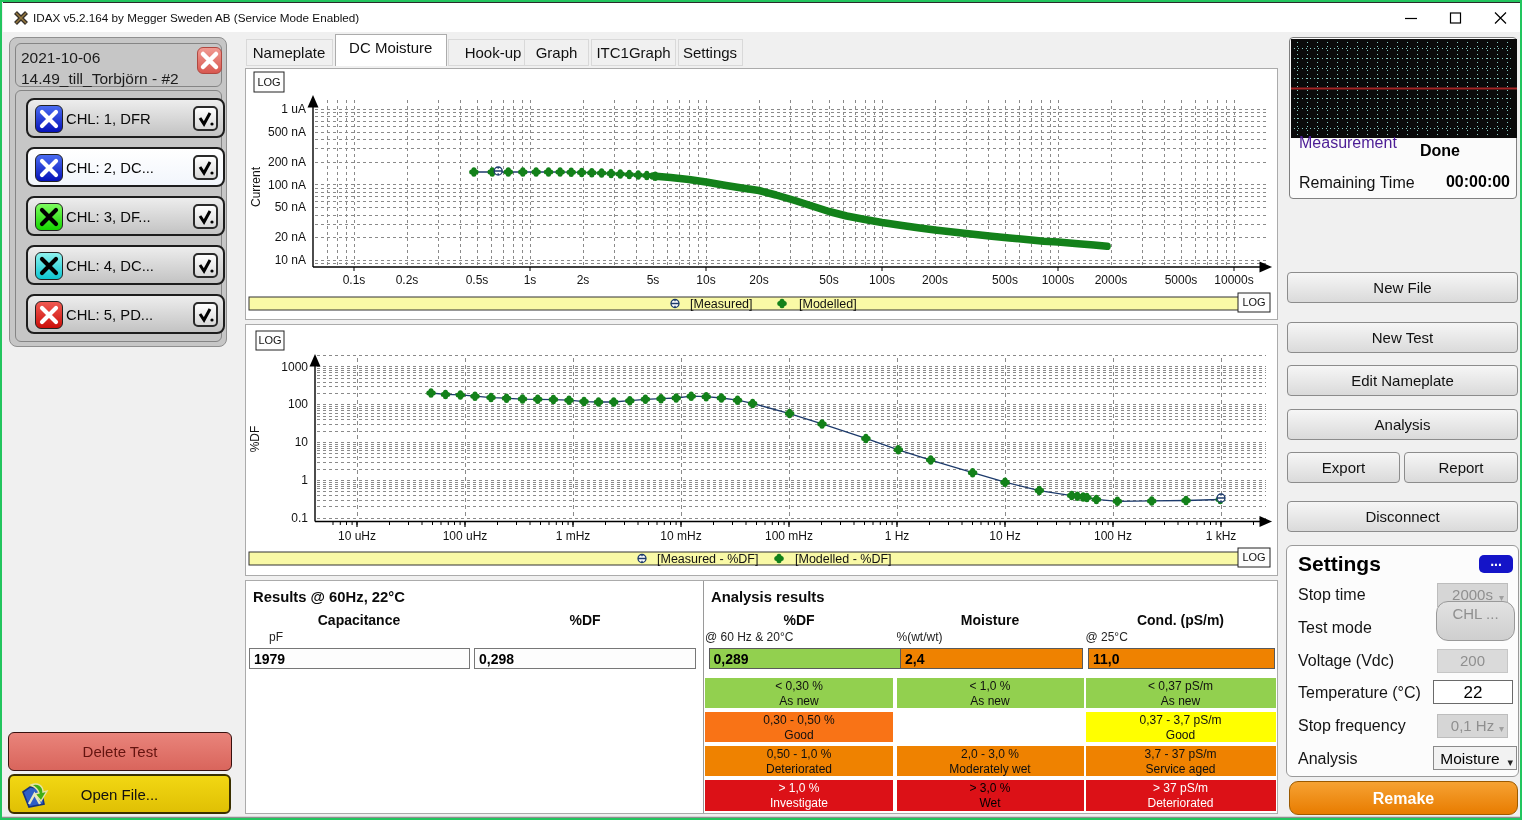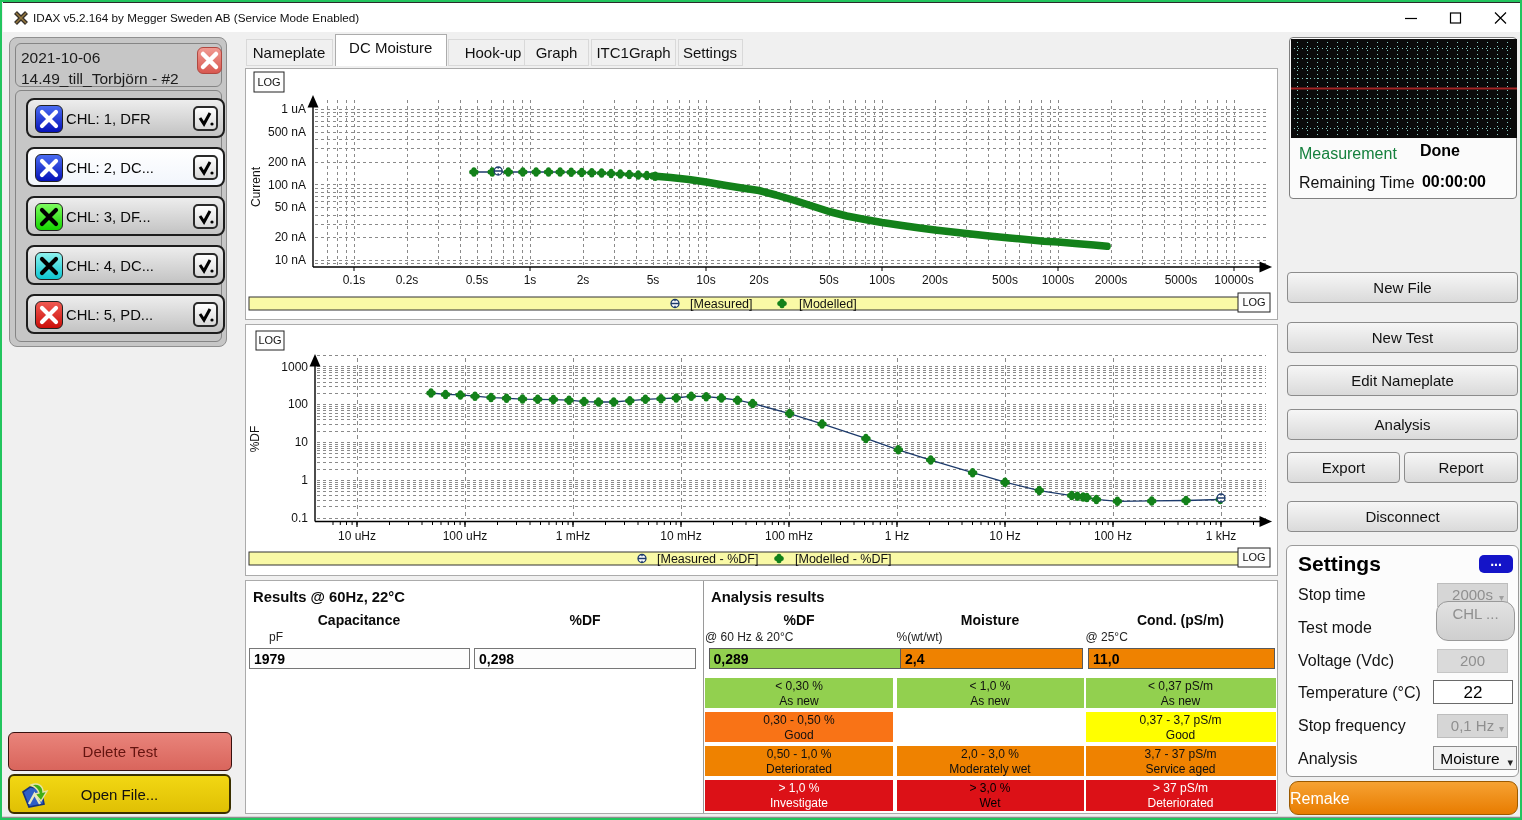--- a/index.html
+++ b/index.html
@@ -39,21 +39,21 @@
 #measbox{position:absolute;left:1287px;top:35px;width:228px;height:162px;background:#fbfbfb;
   border:1px solid #7f7f7f;border-radius:4px}
 .rbtn{position:absolute;left:1285px;width:231px;height:31px;border:1px solid #8c8c8c;border-radius:4px;
   background:linear-gradient(#f6f6f6,#dadada);font-size:15px;color:#111;text-align:center}
 #settings{position:absolute;left:1284px;top:543px;width:233px;height:232px;background:#fcfcfc;
   border:1px solid #9a9a9a;border-radius:6px}
 .slab{position:absolute;left:11px;font-size:16px;color:#141414}
 .sctl{position:absolute;left:149px;width:72px;height:24px;font-size:15px;color:#8f8f8f;text-align:center}
 .gctl{background:#d6d6d6;border:1px solid #bdbdbd}
 #remake{position:absolute;left:1287px;top:779px;width:229px;height:34px;border:1px solid #9b5a00;border-radius:9px;
-  background:linear-gradient(#f6a233,#e87c00);color:#fff;font-weight:normal;font-size:16px;line-height:33px}
+  background:linear-gradient(#f6a233,#e87c00);color:#fff;font-weight:bold;font-size:16px;text-align:center;line-height:33px}
 
 .rhead{font-weight:bold;font-size:14.8px;color:#0a0a0a}
 .colh{position:absolute;font-weight:bold;font-size:14px;color:#0a0a0a;text-align:center}
 .colsub{position:absolute;font-size:12px;color:#222;text-align:left}
 .rin{position:absolute;height:21px;border:1px solid #777;background:#fdfdfd;font-weight:bold;font-size:14px;
   padding-left:4px;line-height:20px;color:#000}
 .vbox{position:absolute;height:21px;border:1px solid #5a5a5a;font-weight:bold;font-size:14px;
   padding-left:4px;line-height:20px;color:#000}
 .range{position:absolute;font-size:12px;text-align:center;line-height:14.5px;padding-top:1px;color:#101010}
 #botband{position:absolute;left:0;top:814px;width:1522px;height:6px;background:#8f8f8f;border-top:1px solid #d6d6d6}
@@ -348,24 +348,24 @@
         <path d="M13 6c7-3 12 1 12 7l4-1-6 10-6-7 4-1c-1-4-4-6-8-8z" fill="#3fae14" stroke="#e4e4a8" stroke-width="1.4"></path>
         <path d="M11 25l5.5-10 5.5 10" fill="none" stroke="#e8e8c0" stroke-width="2.4"></path>
       </svg>Open File...</div>
     <div id="measbox">
       <svg style="position:absolute;left:1px;top:1px" width="226" height="99">
         <rect width="226" height="99" fill="#0a0a0a"></rect>
         <path d="M6.5 3V96M16.5 3V96M26.5 3V96M36.5 3V96M46.5 3V96M56.5 3V96M66.5 3V96M76.5 3V96M86.5 3V96M96.5 3V96M106.5 3V96M116.5 3V96M126.5 3V96M136.5 3V96M146.5 3V96M156.5 3V96M166.5 3V96M176.5 3V96M186.5 3V96M196.5 3V96M206.5 3V96M216.5 3V96" stroke="#86c8c0" stroke-width="1" stroke-dasharray="1,3" fill="none" shape-rendering="crispEdges"></path>
         <path d="M3 9.5H223M3 19.5H223M3 29.5H223M3 39.5H223M3 49.5H223M3 59.5H223M3 69.5H223M3 79.5H223M3 89.5H223" stroke="#86c8c0" stroke-width="1" stroke-dasharray="1,3" fill="none" shape-rendering="crispEdges"></path>
         <path d="M0 49.5H226" stroke="#a42424" stroke-width="2"></path>
       </svg>
-      <div class="abs" style="left:9px;top:107px;font-size:16px;color:#15803d">Measurement</div>
+      <div class="abs" style="left:9px;top:96px;font-size:16px;color:#4c1d95">Measurement</div>
       <div class="abs" style="left:130px;top:104px;width:80px;text-align:left;font-size:16px;font-weight:bold;color:#000">Done</div>
       <div class="abs" style="left:9px;top:136px;font-size:16px;color:#111">Remaining Time</div>
-      <div class="abs" style="left:123px;top:135px;width:82px;text-align:center;font-size:16px;font-weight:bold;color:#000">00:00:00</div>
+      <div class="abs" style="left:138px;top:135px;width:82px;text-align:right;font-size:16px;font-weight:bold;color:#000">00:00:00</div>
     </div>
     <div class="rbtn" style="top:270px;line-height:30px">New File</div>
     <div class="rbtn" style="top:320px;line-height:30px">New Test</div>
     <div class="rbtn" style="top:363px;line-height:30px">Edit Nameplate</div>
     <div class="rbtn" style="top:407px;line-height:30px">Analysis</div>
     <div class="rbtn" style="top:450px;width:113px;line-height:30px">Export</div>
     <div class="rbtn" style="top:450px;left:1402px;width:114px;line-height:30px">Report</div>
     <div class="rbtn" style="top:499px;line-height:30px">Disconnect</div>
     <div id="settings">
       <div class="abs" style="left:11px;top:6px;font-size:21px;font-weight:bold;color:#000">Settings</div>

